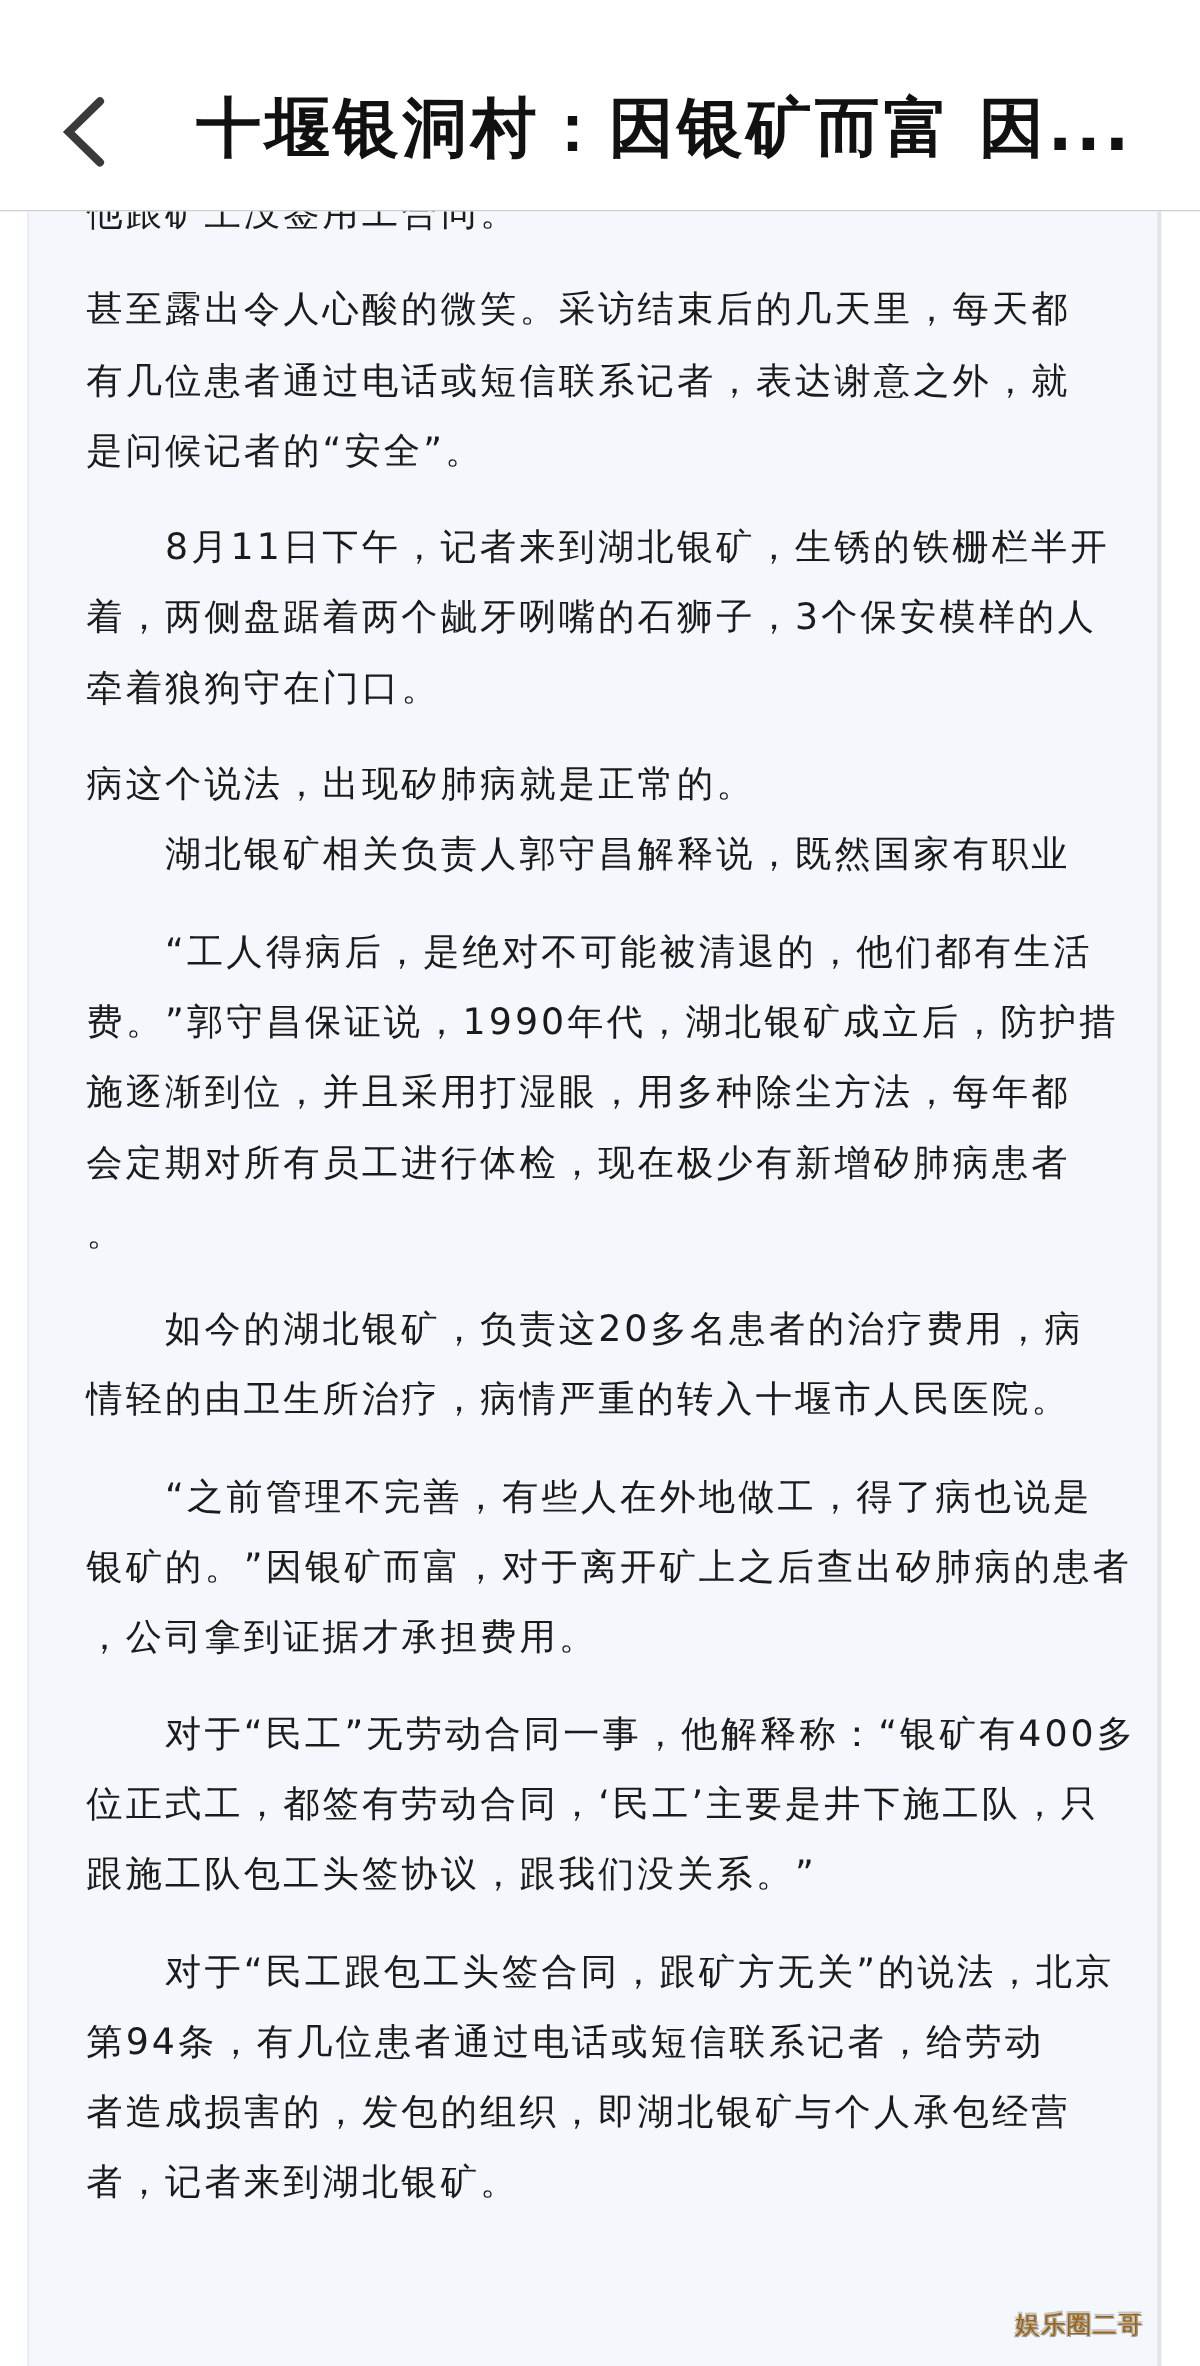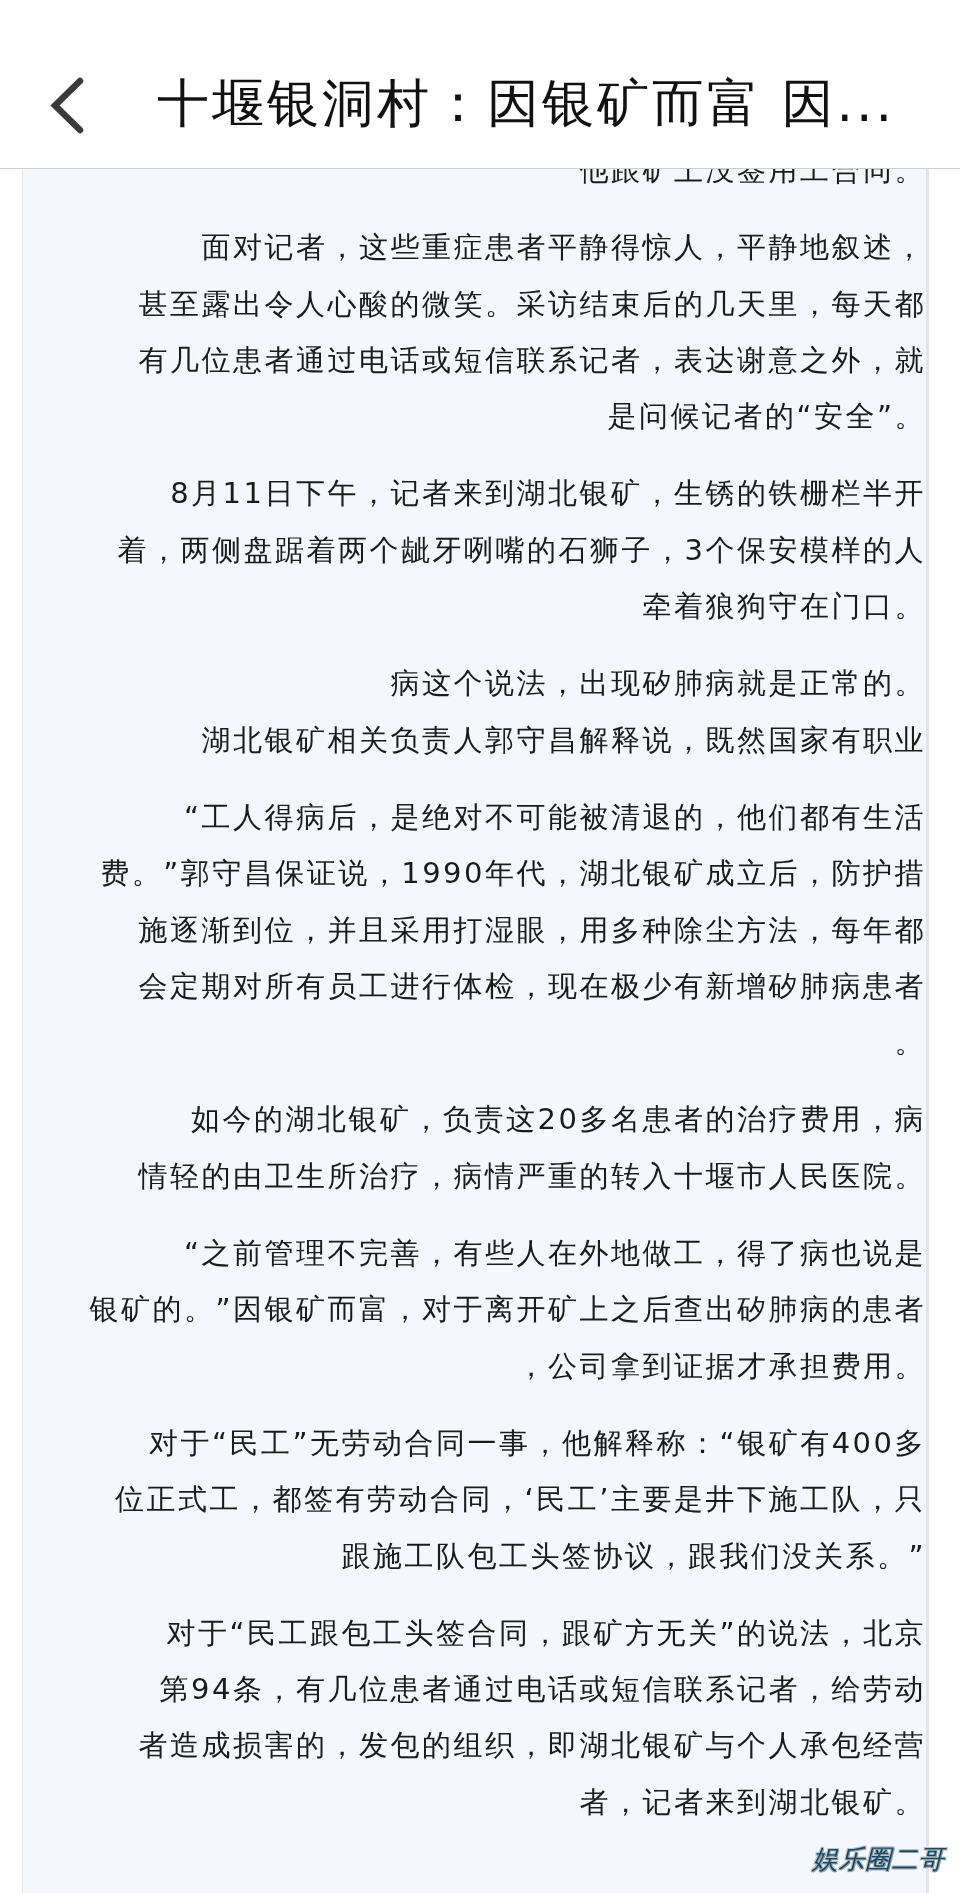--- a/index.html
+++ b/index.html
@@ -26,57 +26,56 @@
       width: 46px; height: 64px;
       cursor: pointer;
     }
     .back-btn svg { display: block; width: 46px; height: 64px; }
     .title {
       position: absolute;
       left: 157px; top: 73px;
       height: 60px;
       line-height: 60px;
       font-size: 52px;
-      font-weight: normal;
+      font-weight: bold;
       letter-spacing: 3px;
       color: #111111;
       white-space: nowrap;
     }
     .panel {
       position: absolute;
       left: 22px; top: 169px;
       width: 903px;
       height: 1724px;
       background: #f4f7fc;
       border-left: 1px solid #e2e5ea;
       border-right: 3px solid #e1e4e9;
       overflow: hidden;
       z-index: 1;
     }
     .article {
       margin-top: -27px;
       padding-left: 46px;
     }
-    .para { margin: 0 0 21px 0; text-align: right; }
+    .para { margin: 0 0 21px 0; }
     .line {
       height: 56.3px;
       line-height: 56.3px;
       font-size: 29px;
       letter-spacing: 2.5px;
       color: #1b1b1b;
       white-space: nowrap;
     }
     .indent { padding-left: 63px; }
     .watermark {
       position: absolute;
       left: 812px; top: 1843px;
-      font-size: 26px;
+      font-size: 20px;
       line-height: 32px;
-      color: #0c4a6e;
-      font-style: italic;
+      color: #a16207;
       letter-spacing: 0.5px;
       text-shadow: 1px 1px 0 #9a9a9a, -1px -1px 0 #c4c4c4, 1px -1px 0 #c4c4c4, -1px 1px 0 #b0b0b0;
       white-space: nowrap;
       z-index: 4;
     }
   </style>
 </head>
 <body>
 
 <div class="header">
@@ -89,21 +88,20 @@
 </div>
 
 <div class="panel">
   <div class="article">
 
     <div class="para">
       <div class="line">他跟矿上没签用工合同。</div>
     </div>
 
     <div class="para">
-      <div class="line indent">面对记者，这些重症患者平静得惊人，平静地叙述，</div>
       <div class="line">甚至露出令人心酸的微笑。采访结束后的几天里，每天都</div>
       <div class="line">有几位患者通过电话或短信联系记者，表达谢意之外，就</div>
       <div class="line">是问候记者的“安全”。</div>
     </div>
 
     <div class="para">
       <div class="line indent">8月11日下午，记者来到湖北银矿，生锈的铁栅栏半开</div>
       <div class="line">着，两侧盘踞着两个龇牙咧嘴的石狮子，3个保安模样的人</div>
       <div class="line">牵着狼狗守在门口。</div>
     </div>

